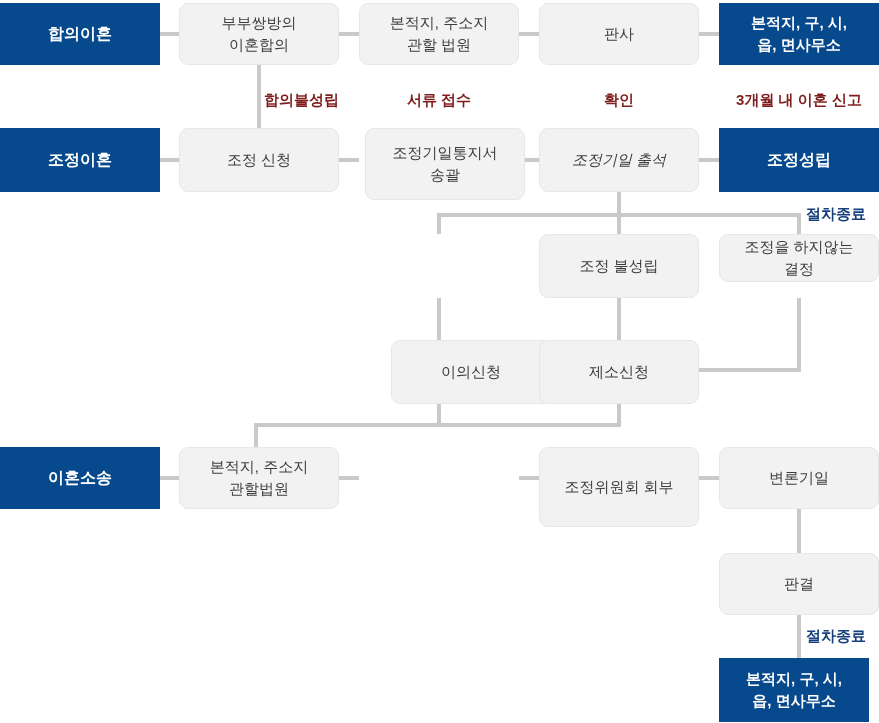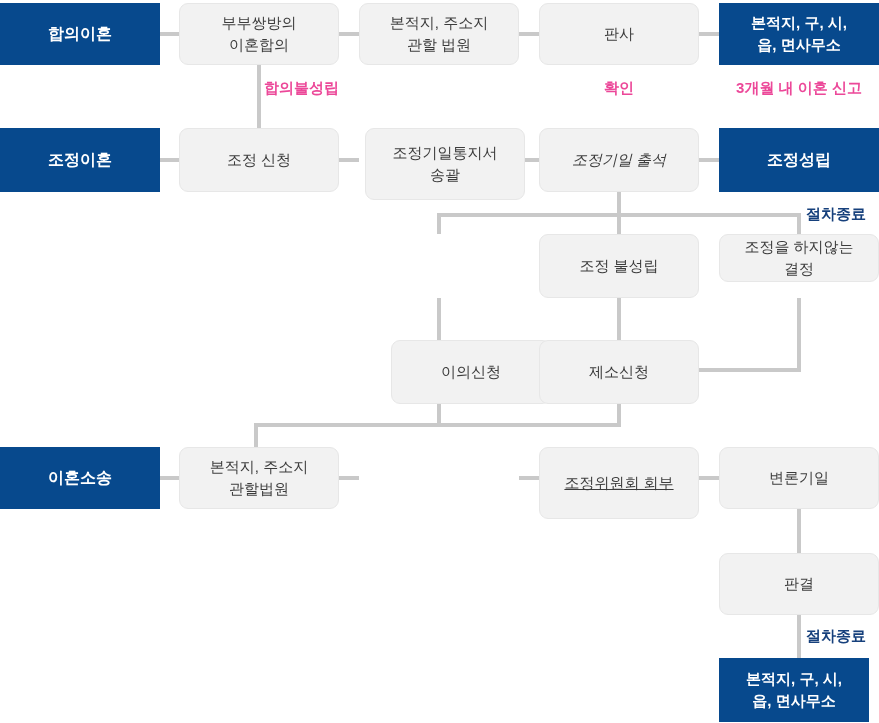--- a/index.html
+++ b/index.html
@@ -24,22 +24,23 @@
     white-space:pre-line;
   }
   .box.blue{
     background:#07498d;
     border:none;border-radius:0;
     color:#ffffff;font-weight:700;font-size:16px;
   }
   .line{position:absolute;background:#c9c9c9;}
   .step-label{
     position:absolute;
-    font-size:15px;font-weight:700;color:#ec4899;
+    font-size:15px;font-weight:700;color:#7f1d1d;
     white-space:nowrap;
+    margin-top:12px;
   }
   .step-label.centered{width:160px;text-align:center;}
   .end-label{
     position:absolute;
     font-size:15px;font-weight:700;color:#16407c;
     white-space:nowrap;
   }
 </style>
 </head>
 <body>
@@ -87,20 +88,21 @@
   <div class="box blue" style="left:0;top:3px;height:62px;">합의이혼</div>
   <div class="box" style="left:179px;top:3px;height:62px;">부부쌍방의
 이혼합의</div>
   <div class="box" style="left:359px;top:3px;height:62px;">본적지, 주소지
 관할 법원</div>
   <div class="box" style="left:539px;top:3px;height:62px;">판사</div>
   <div class="box blue" style="left:719px;top:3px;height:62px;font-size:15px;">본적지, 구, 시,
 읍, 면사무소</div>
 
   <div class="step-label" style="left:264px;top:79px;">합의불성립</div>
+  <div class="step-label centered" style="left:359px;top:79px;">서류 접수</div>
   <div class="step-label centered" style="left:539px;top:79px;">확인</div>
   <div class="step-label centered" style="left:719px;top:79px;">3개월 내 이혼 신고</div>
 
   <div class="box blue" style="left:0;top:128px;height:64px;">조정이혼</div>
   <div class="box" style="left:179px;top:128px;height:64px;">조정 신청</div>
   <div class="box" style="left:365px;top:128px;height:72px;font-family:Liberation Serif, serif;">조정기일통지서
 송괄</div>
   <div class="box" style="left:539px;top:128px;height:64px;font-style:italic;">조정기일 출석</div>
   <div class="box blue" style="left:719px;top:128px;height:64px;">조정성립</div>
 
@@ -109,21 +111,21 @@
   <div class="box" style="left:539px;top:234px;height:64px;">조정 불성립</div>
   <div class="box" style="left:719px;top:234px;height:48px;">조정을 하지않는
 결정</div>
 
   <div class="box" style="left:359px;top:340px;height:64px;margin-left:32px;">이의신청</div>
   <div class="box" style="left:539px;top:340px;height:64px;">제소신청</div>
 
   <div class="box blue" style="left:0;top:447px;height:62px;">이혼소송</div>
   <div class="box" style="left:179px;top:447px;height:62px;">본적지, 주소지
 관할법원</div>
-  <div class="box" style="left:539px;top:447px;height:72px;text-decoration:underline;">조정위원회 회부</div>
+  <div class="box" style="left:539px;top:447px;height:80px;">조정위원회 회부</div>
   <div class="box" style="left:719px;top:447px;height:62px;">변론기일</div>
 
   <div class="box" style="left:719px;top:553px;height:62px;">판결</div>
 
   <div class="end-label" style="left:806px;top:627px;">절차종료</div>
 
   <div class="box blue" style="left:719px;top:658px;height:64px;width:150px;font-size:15px;">본적지, 구, 시,
 읍, 면사무소</div>
 
 </div>

